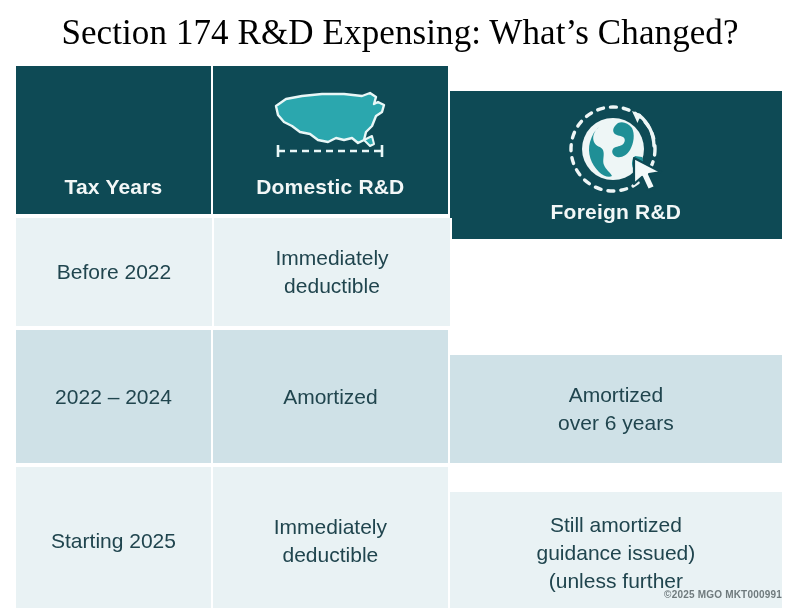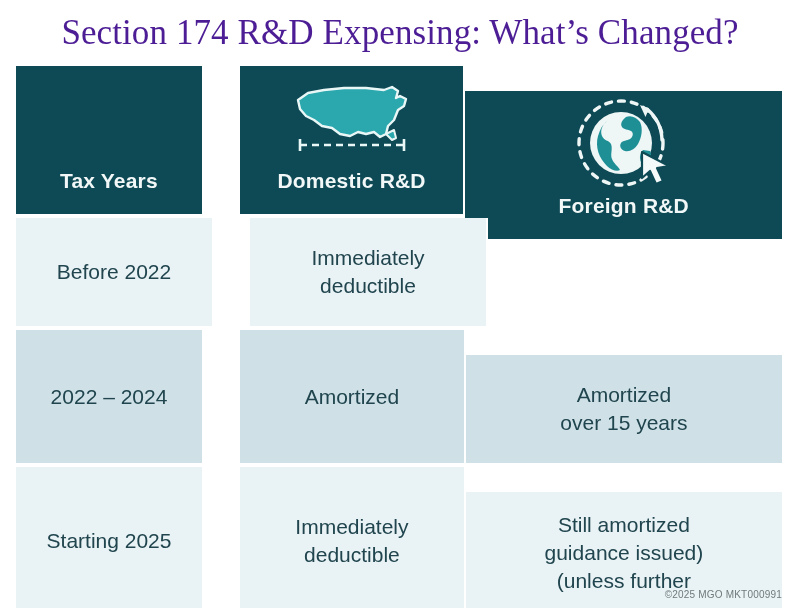--- a/index.html
+++ b/index.html
@@ -24,21 +24,21 @@
   
   .title {
     position: absolute;
     left: 0;
     right: 0;
     top: 12px;
     text-align: center;
     font-family: "Liberation Serif", serif;
     font-size: 35px;
     line-height: 42px;
-    color: #4c1d95;
+    color: #000000;
     letter-spacing: 0.1px;
     white-space: nowrap;
   }
 
   
   .table {
     position: absolute;
     left: 16px;
     top: 66px;
     width: 766px;
@@ -50,31 +50,31 @@
   }
   .cell {
     box-sizing: border-box;
     display: flex;
     flex-direction: column;
     align-items: center;
     justify-content: center;
     text-align: center;
   }
   .col-0 { width: 196px; }
-  .col-1 { width: 236px; margin-left: 36px; }
+  .col-1 { width: 236px; }
   .col-2 { width: 334px; margin-top: 25px; }
 
   .gap-v { width: 2px; flex: 0 0 2px; background: #ffffff; }
 
   
   .row-head { height: 148px; margin-bottom: 4px; }
   .row-head .cell {
     background: #0e4a55;
     justify-content: flex-end;
-    padding-bottom: 20px;
+    padding-bottom: 14px;
     height: 148px;
   }
   .head-label {
     color: #f2f7f7;
     font-size: 21px;
     font-weight: bold;
     letter-spacing: 0.2px;
     line-height: 26px;
   }
   .head-icon {
@@ -106,21 +106,21 @@
   .r1 .cell { min-height: 108px; }
   .r2 .cell { min-height: 108px; }
   .r3 .cell { min-height: 122px; }
 
   
   .footer {
     position: absolute;
     right: 18px;
     bottom: 8px;
     font-size: 10px;
-    font-weight: normal;
+    font-weight: bold;
     color: #6f7a7d;
     letter-spacing: 0.2px;
   }
 </style>
 </head>
 <body>
 
 <div class="slide">
 
   <div class="title">Section 174 R&amp;D Expensing: What’s Changed?</div>
@@ -202,21 +202,21 @@
       <div class="gap-v"></div>
       <div class="cell col-1">
         <span class="body-text">
           <span class="ln">Amortized</span>
         </span>
       </div>
       <div class="gap-v"></div>
       <div class="cell col-2">
         <span class="body-text">
           <span class="ln">Amortized</span>
-          <span class="ln">over 15 years</span>
+          <span class="ln">over 6 years</span>
         </span>
       </div>
     </div>
 
     <div class="row row-body row-tint-a r3">
       <div class="cell col-0">
         <span class="body-text">Starting 2025</span>
       </div>
       <div class="gap-v"></div>
       <div class="cell col-1">

